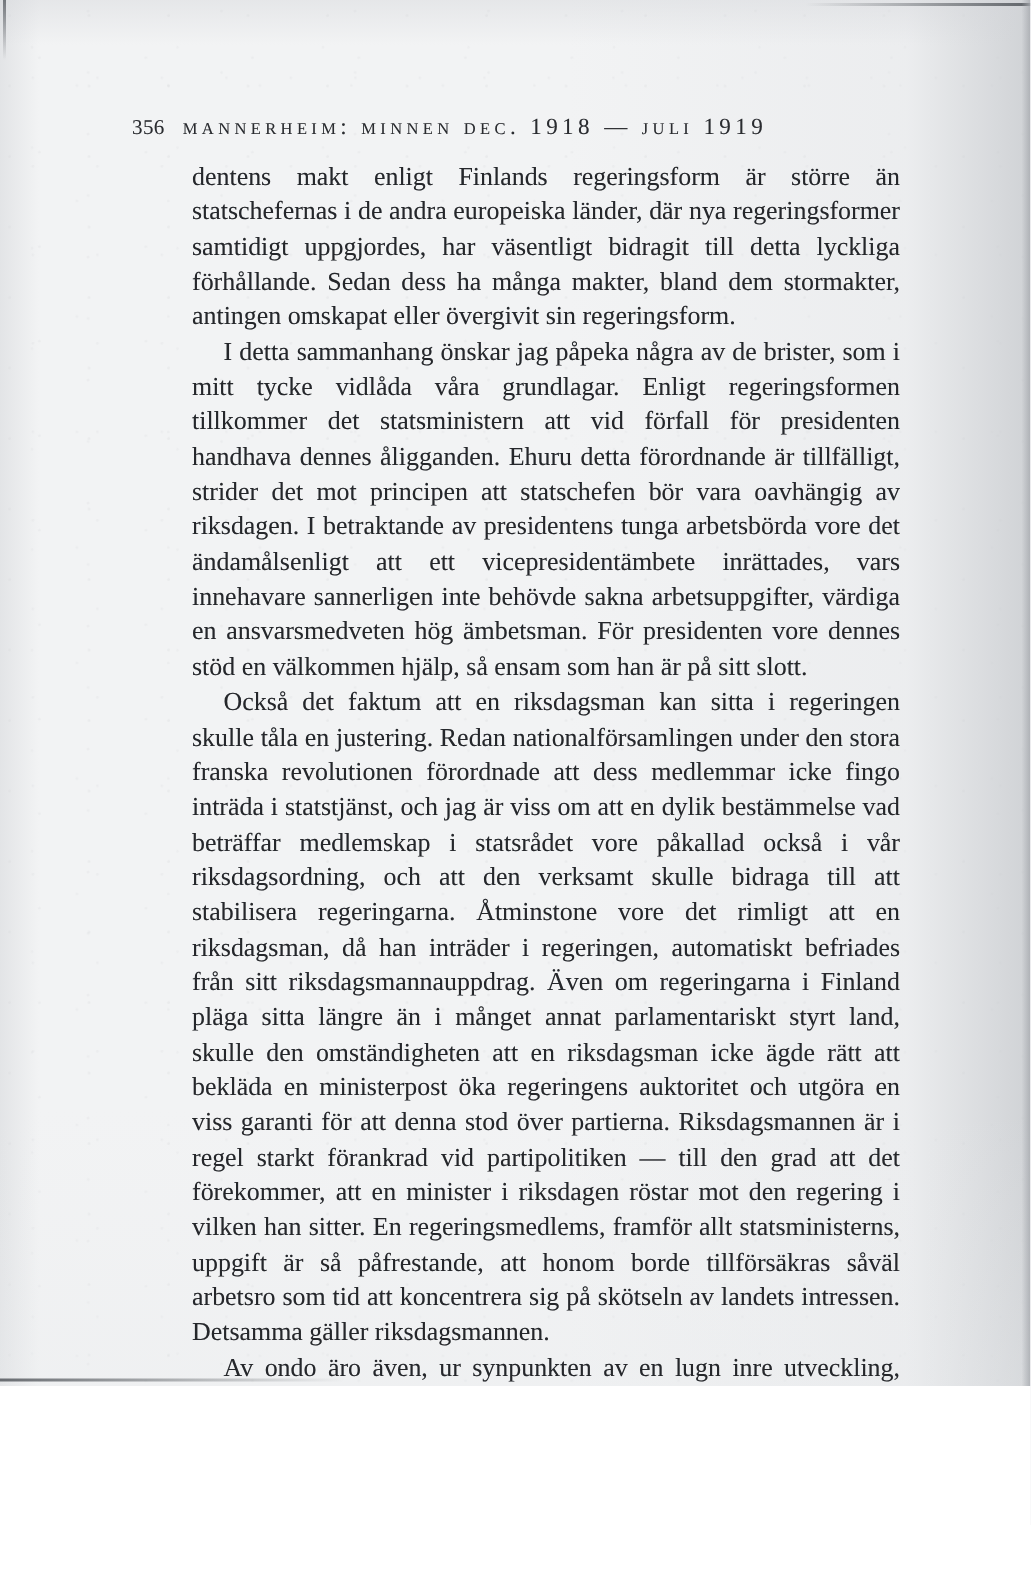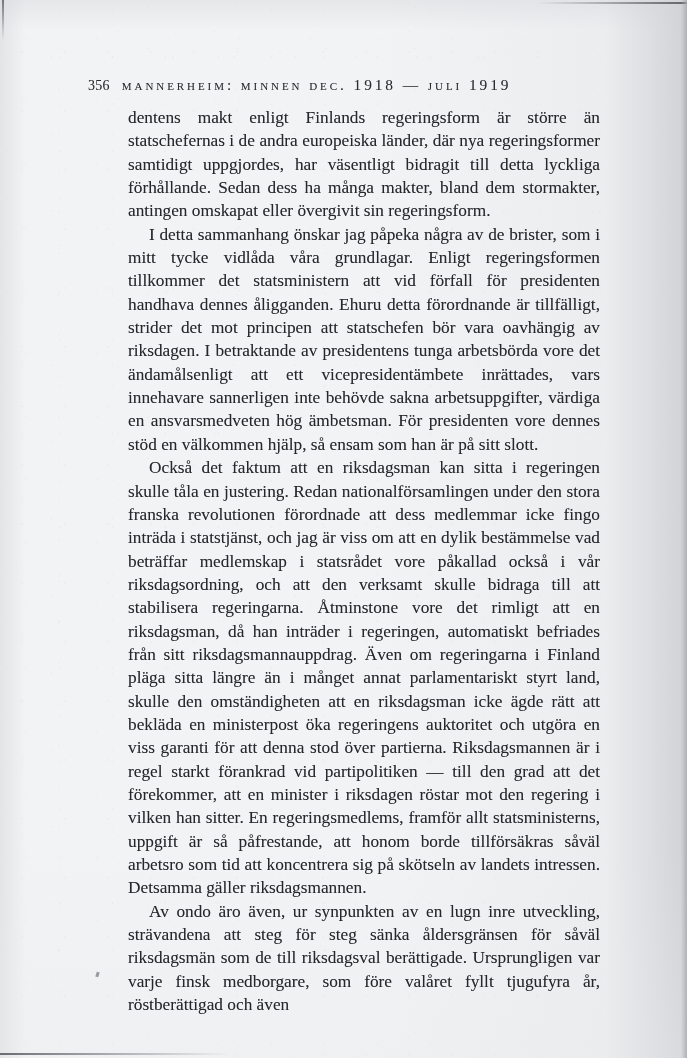--- a/index.html
+++ b/index.html
@@ -4,21 +4,21 @@
 <style>
   html, body {
     margin: 0;
     padding: 0;
     background: #ffffff;
   }
 
   #page {
     position: relative;
     width: 687px;
-    height: 1058px;
+    height: 924px;
     overflow: hidden;
     background: #f3f4f5;
     font-family: "Liberation Serif", "DejaVu Serif", serif;
     color: #24262a;
     -webkit-font-smoothing: antialiased;
   }
 
   
   .paper-base {
     position: absolute;

